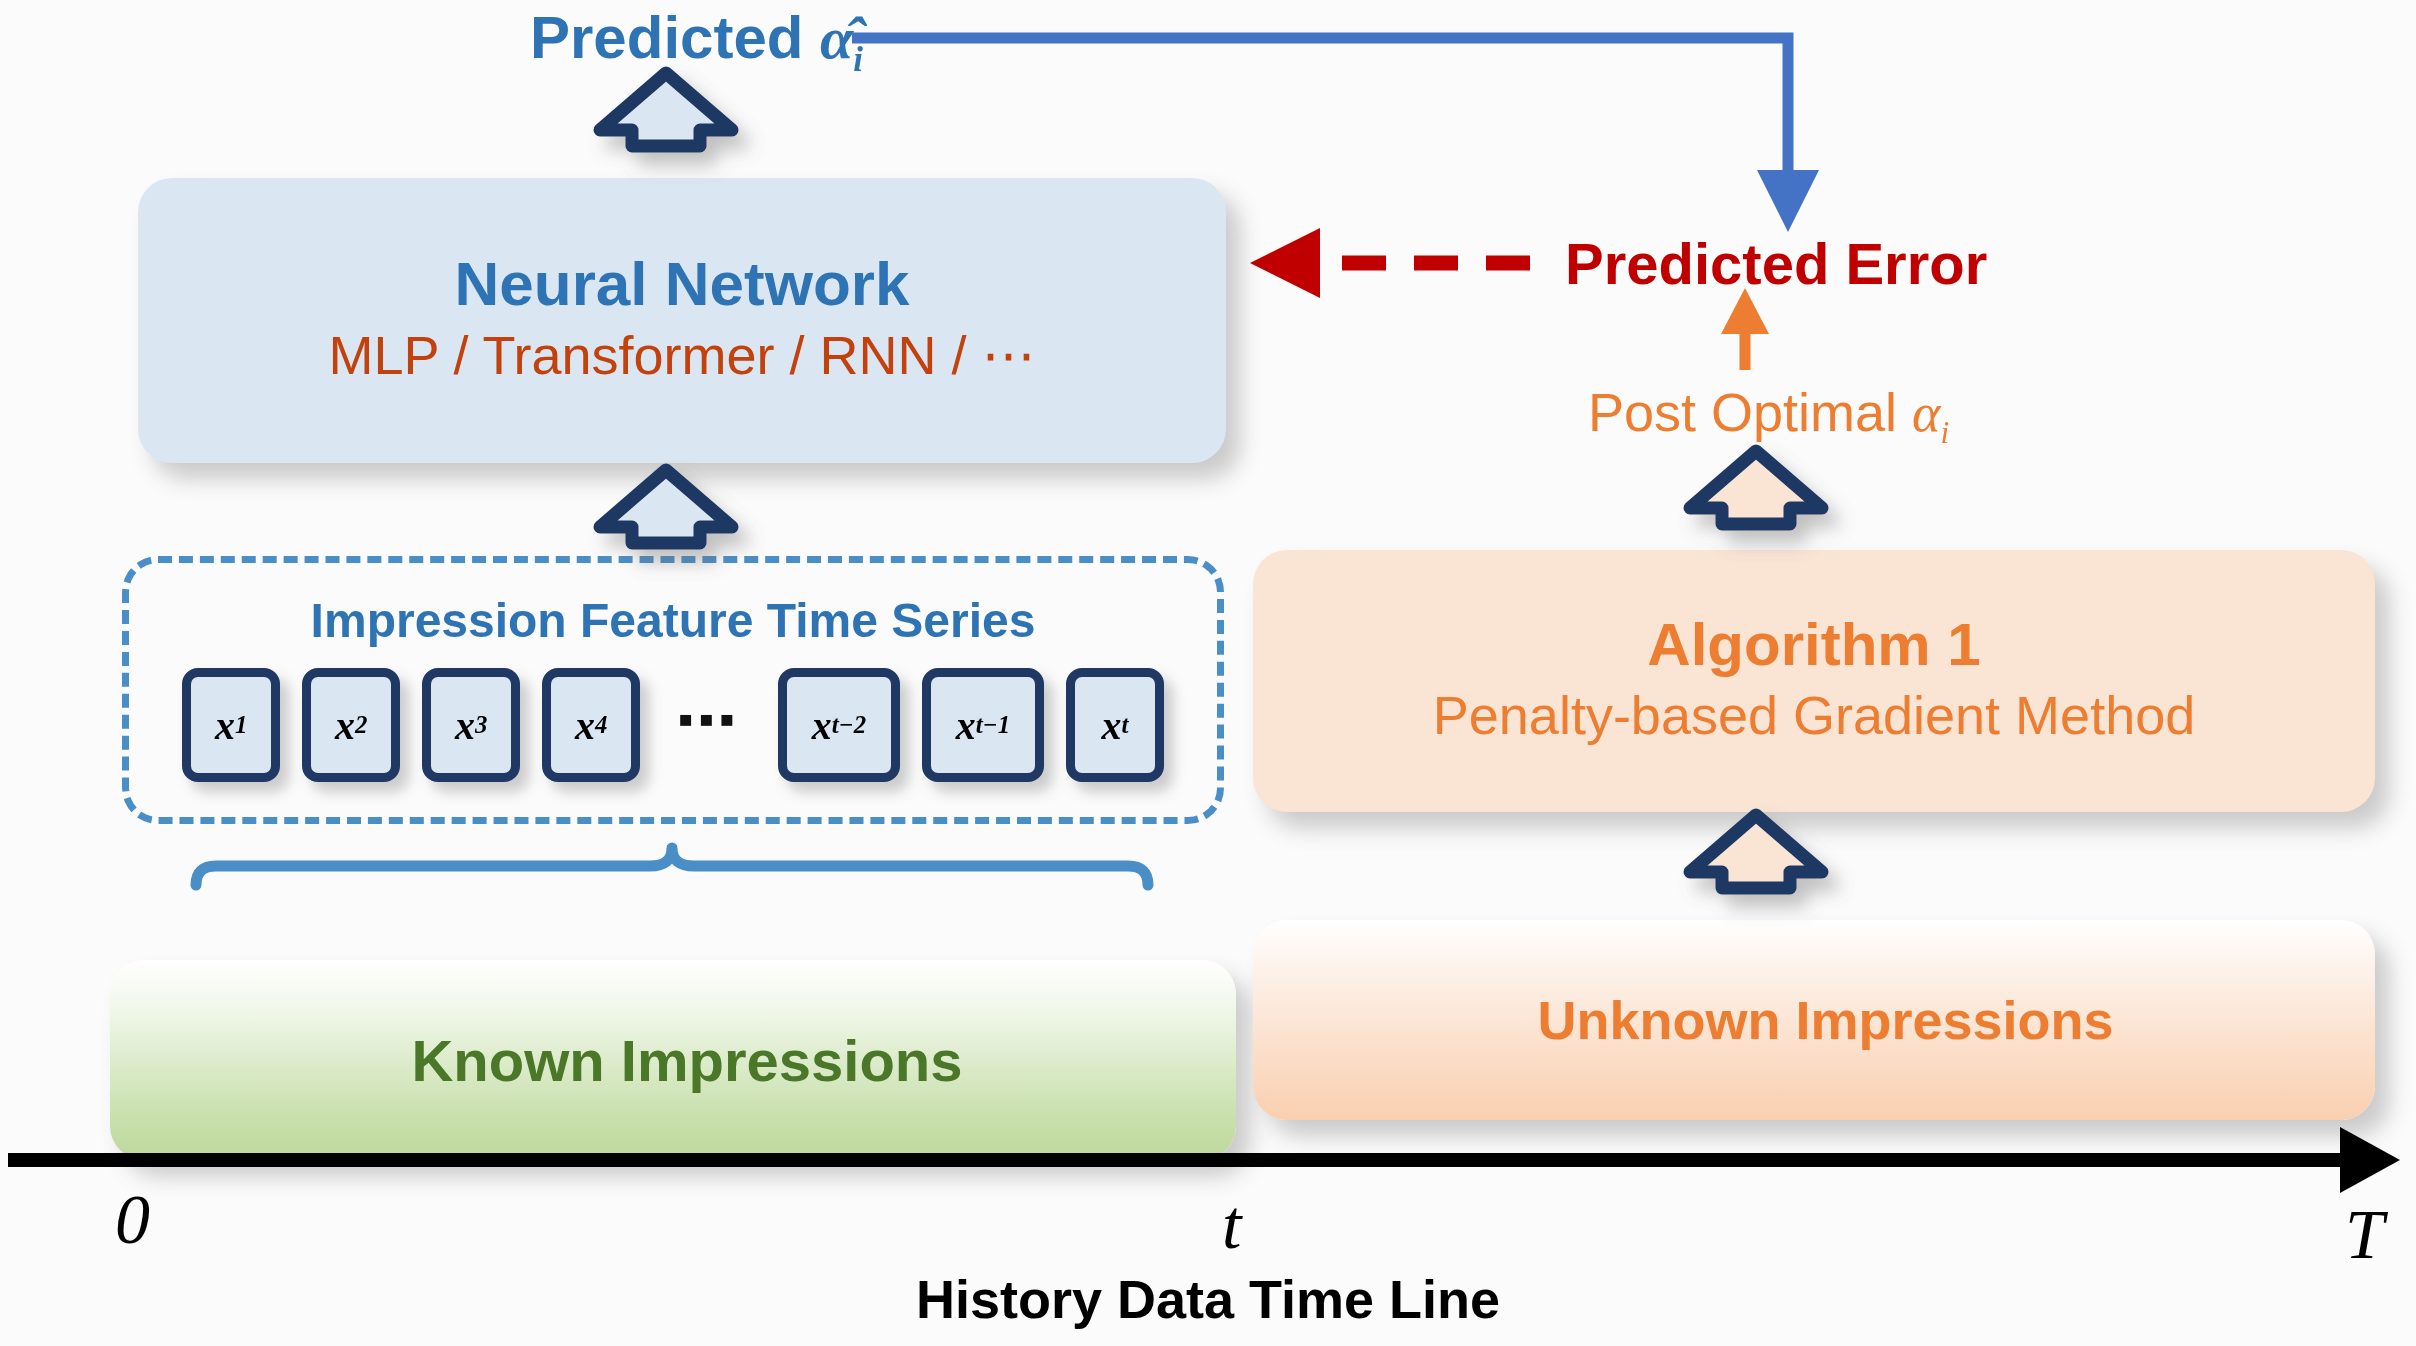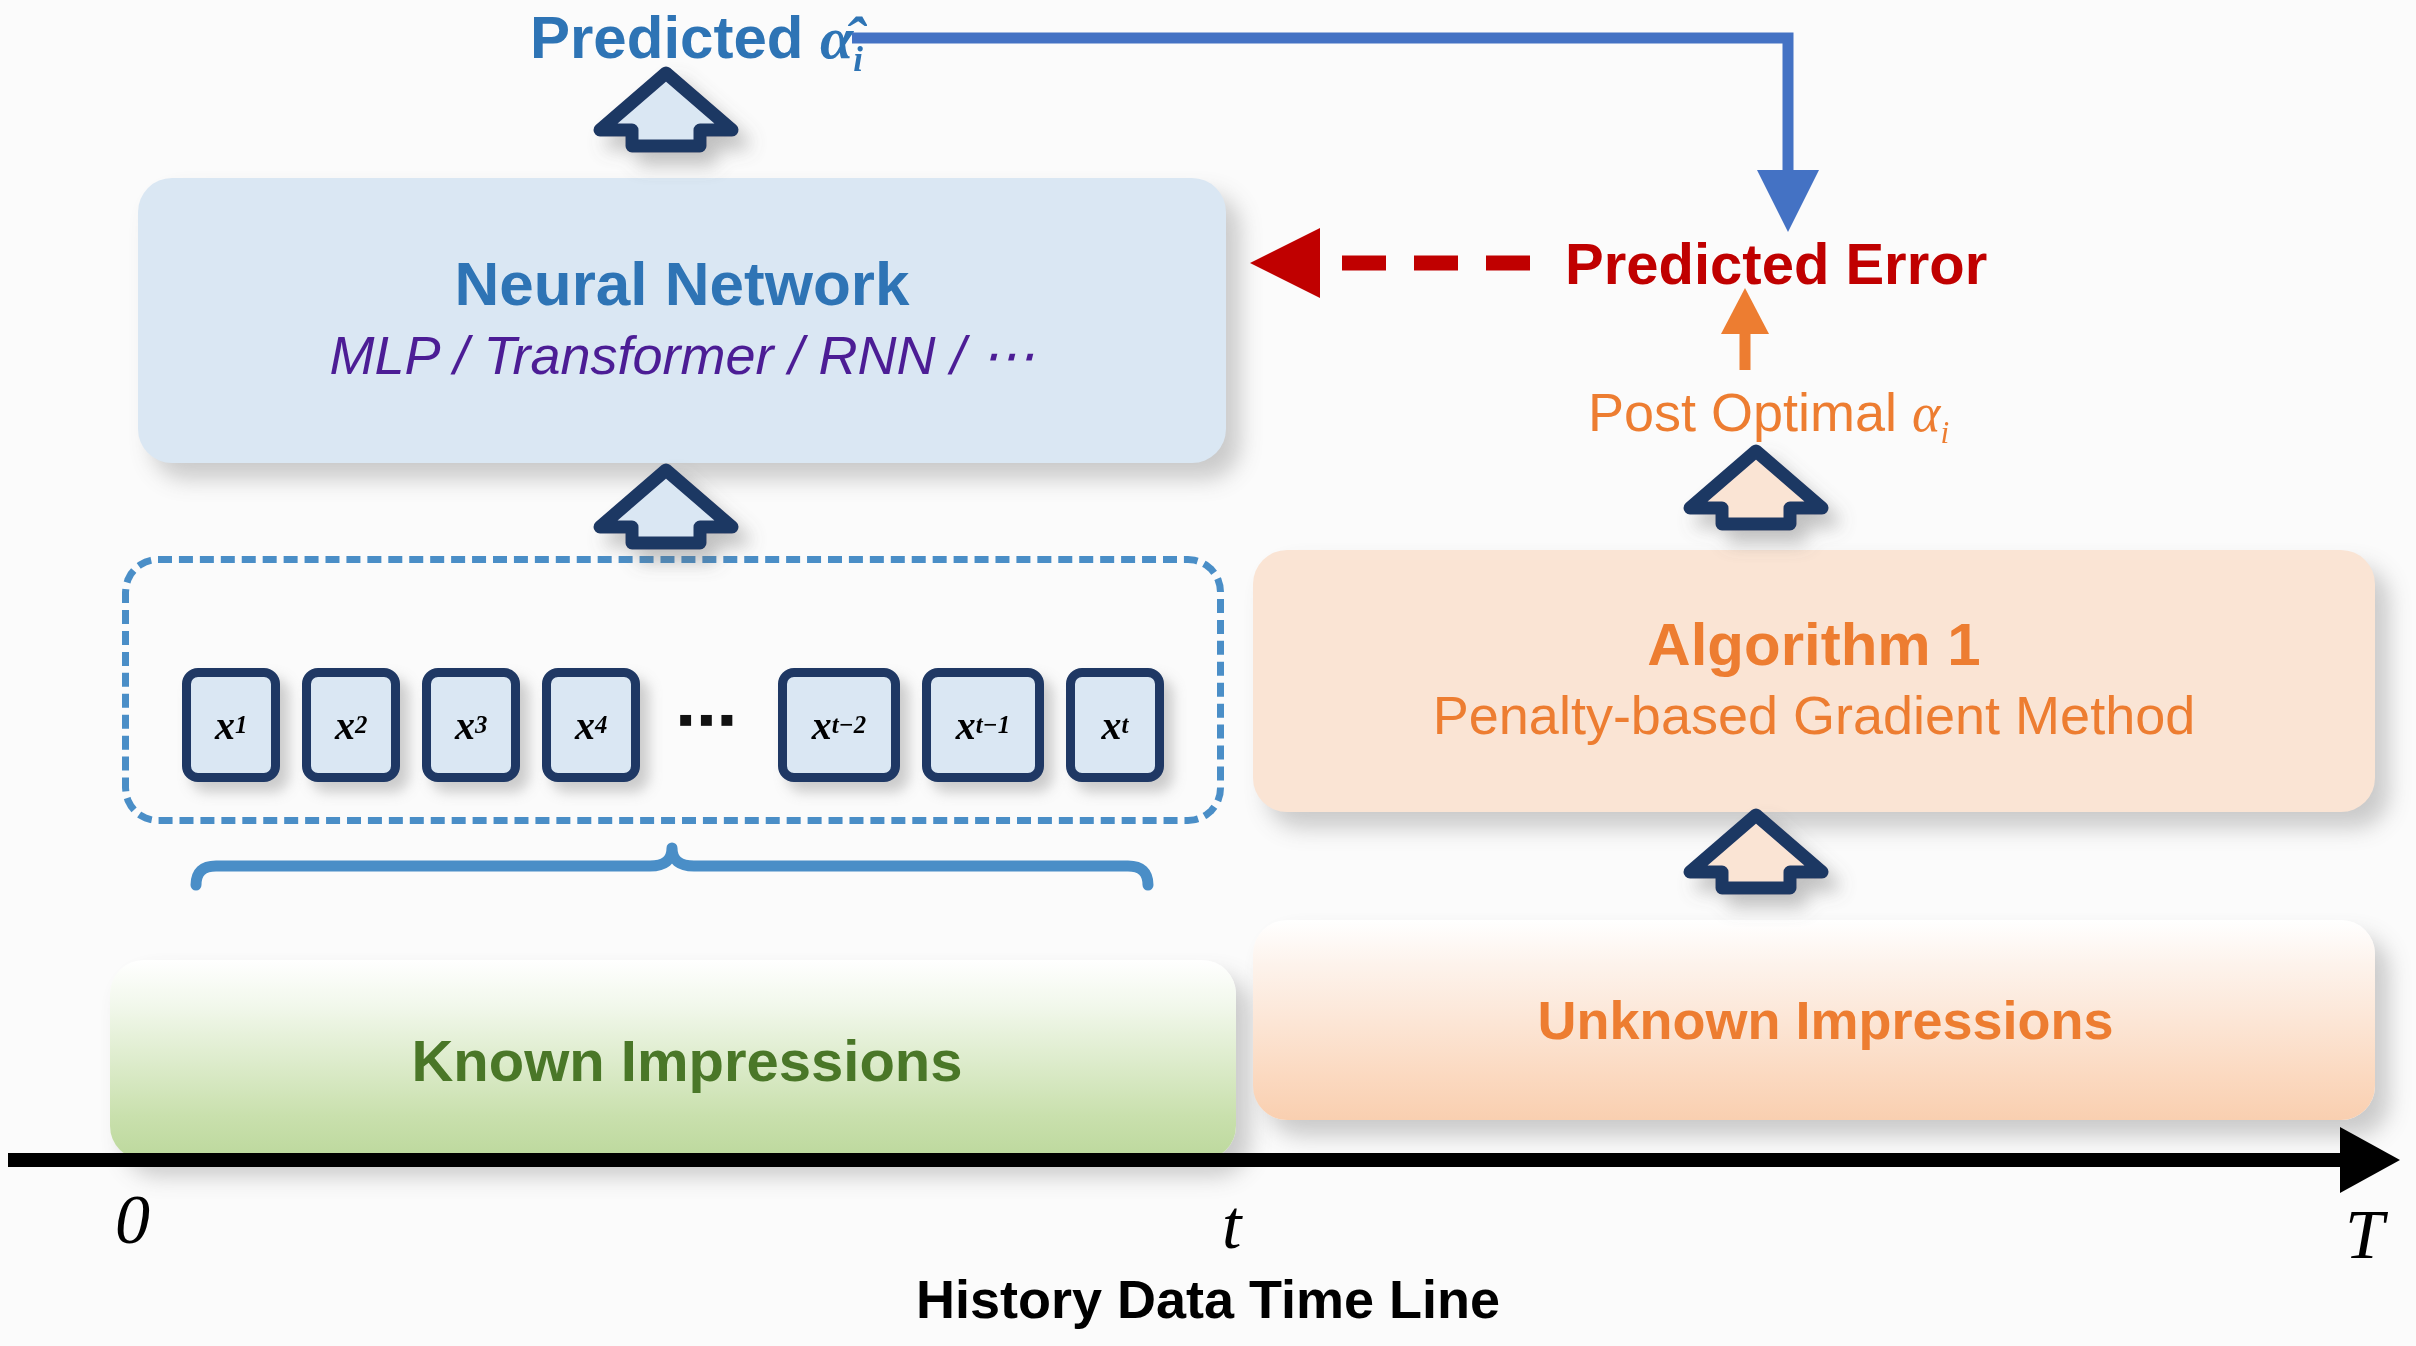--- a/index.html
+++ b/index.html
@@ -58,21 +58,21 @@
     justify-content: center;
   }
   #nn-box {
     left: 138px; top: 178px; width: 1088px; height: 285px;
     background: #dae7f3;
   }
   #nn-title {
     font-size: 62px; font-weight: bold; color: #2e74b5; line-height: 1.05;
   }
   #nn-sub {
-    font-size: 54px; color: #4c1d95; line-height: 1.25; margin-top: 6px; font-style: italic;
+    font-size: 54px; color: #c2410c; line-height: 1.25; margin-top: 6px;
   }
   #algo-box {
     left: 1253px; top: 550px; width: 1122px; height: 262px;
     background: #fae4d4;
   }
   #algo-title {
     font-size: 60px; font-weight: bold; color: #ED7D31; line-height: 1.05;
   }
   #algo-sub {
     font-size: 54px; color: #ED7D31; line-height: 1.25; margin-top: 6px;
@@ -162,20 +162,21 @@
     <div id="nn-sub">MLP / Transformer / RNN / ⋯</div>
   </div>
 
   <div class="lbl" id="predicted-error">Predicted Error</div>
 
   <div class="lbl" id="post-optimal">
     <span>Post Optimal </span><span class="math">α</span><sub class="math" style="font-size:0.58em">i</sub>
   </div>
 
   <div id="series-box">
+    <div id="series-title">Impression Feature Time Series</div>
     <div id="series-row">
       <div class="xcell">
           <span class="math">x</span>
           <sub>1</sub>
         </div>
       <div class="xcell">
           <span class="math">x</span>
           <sub>2</sub>
         </div>
       <div class="xcell">

